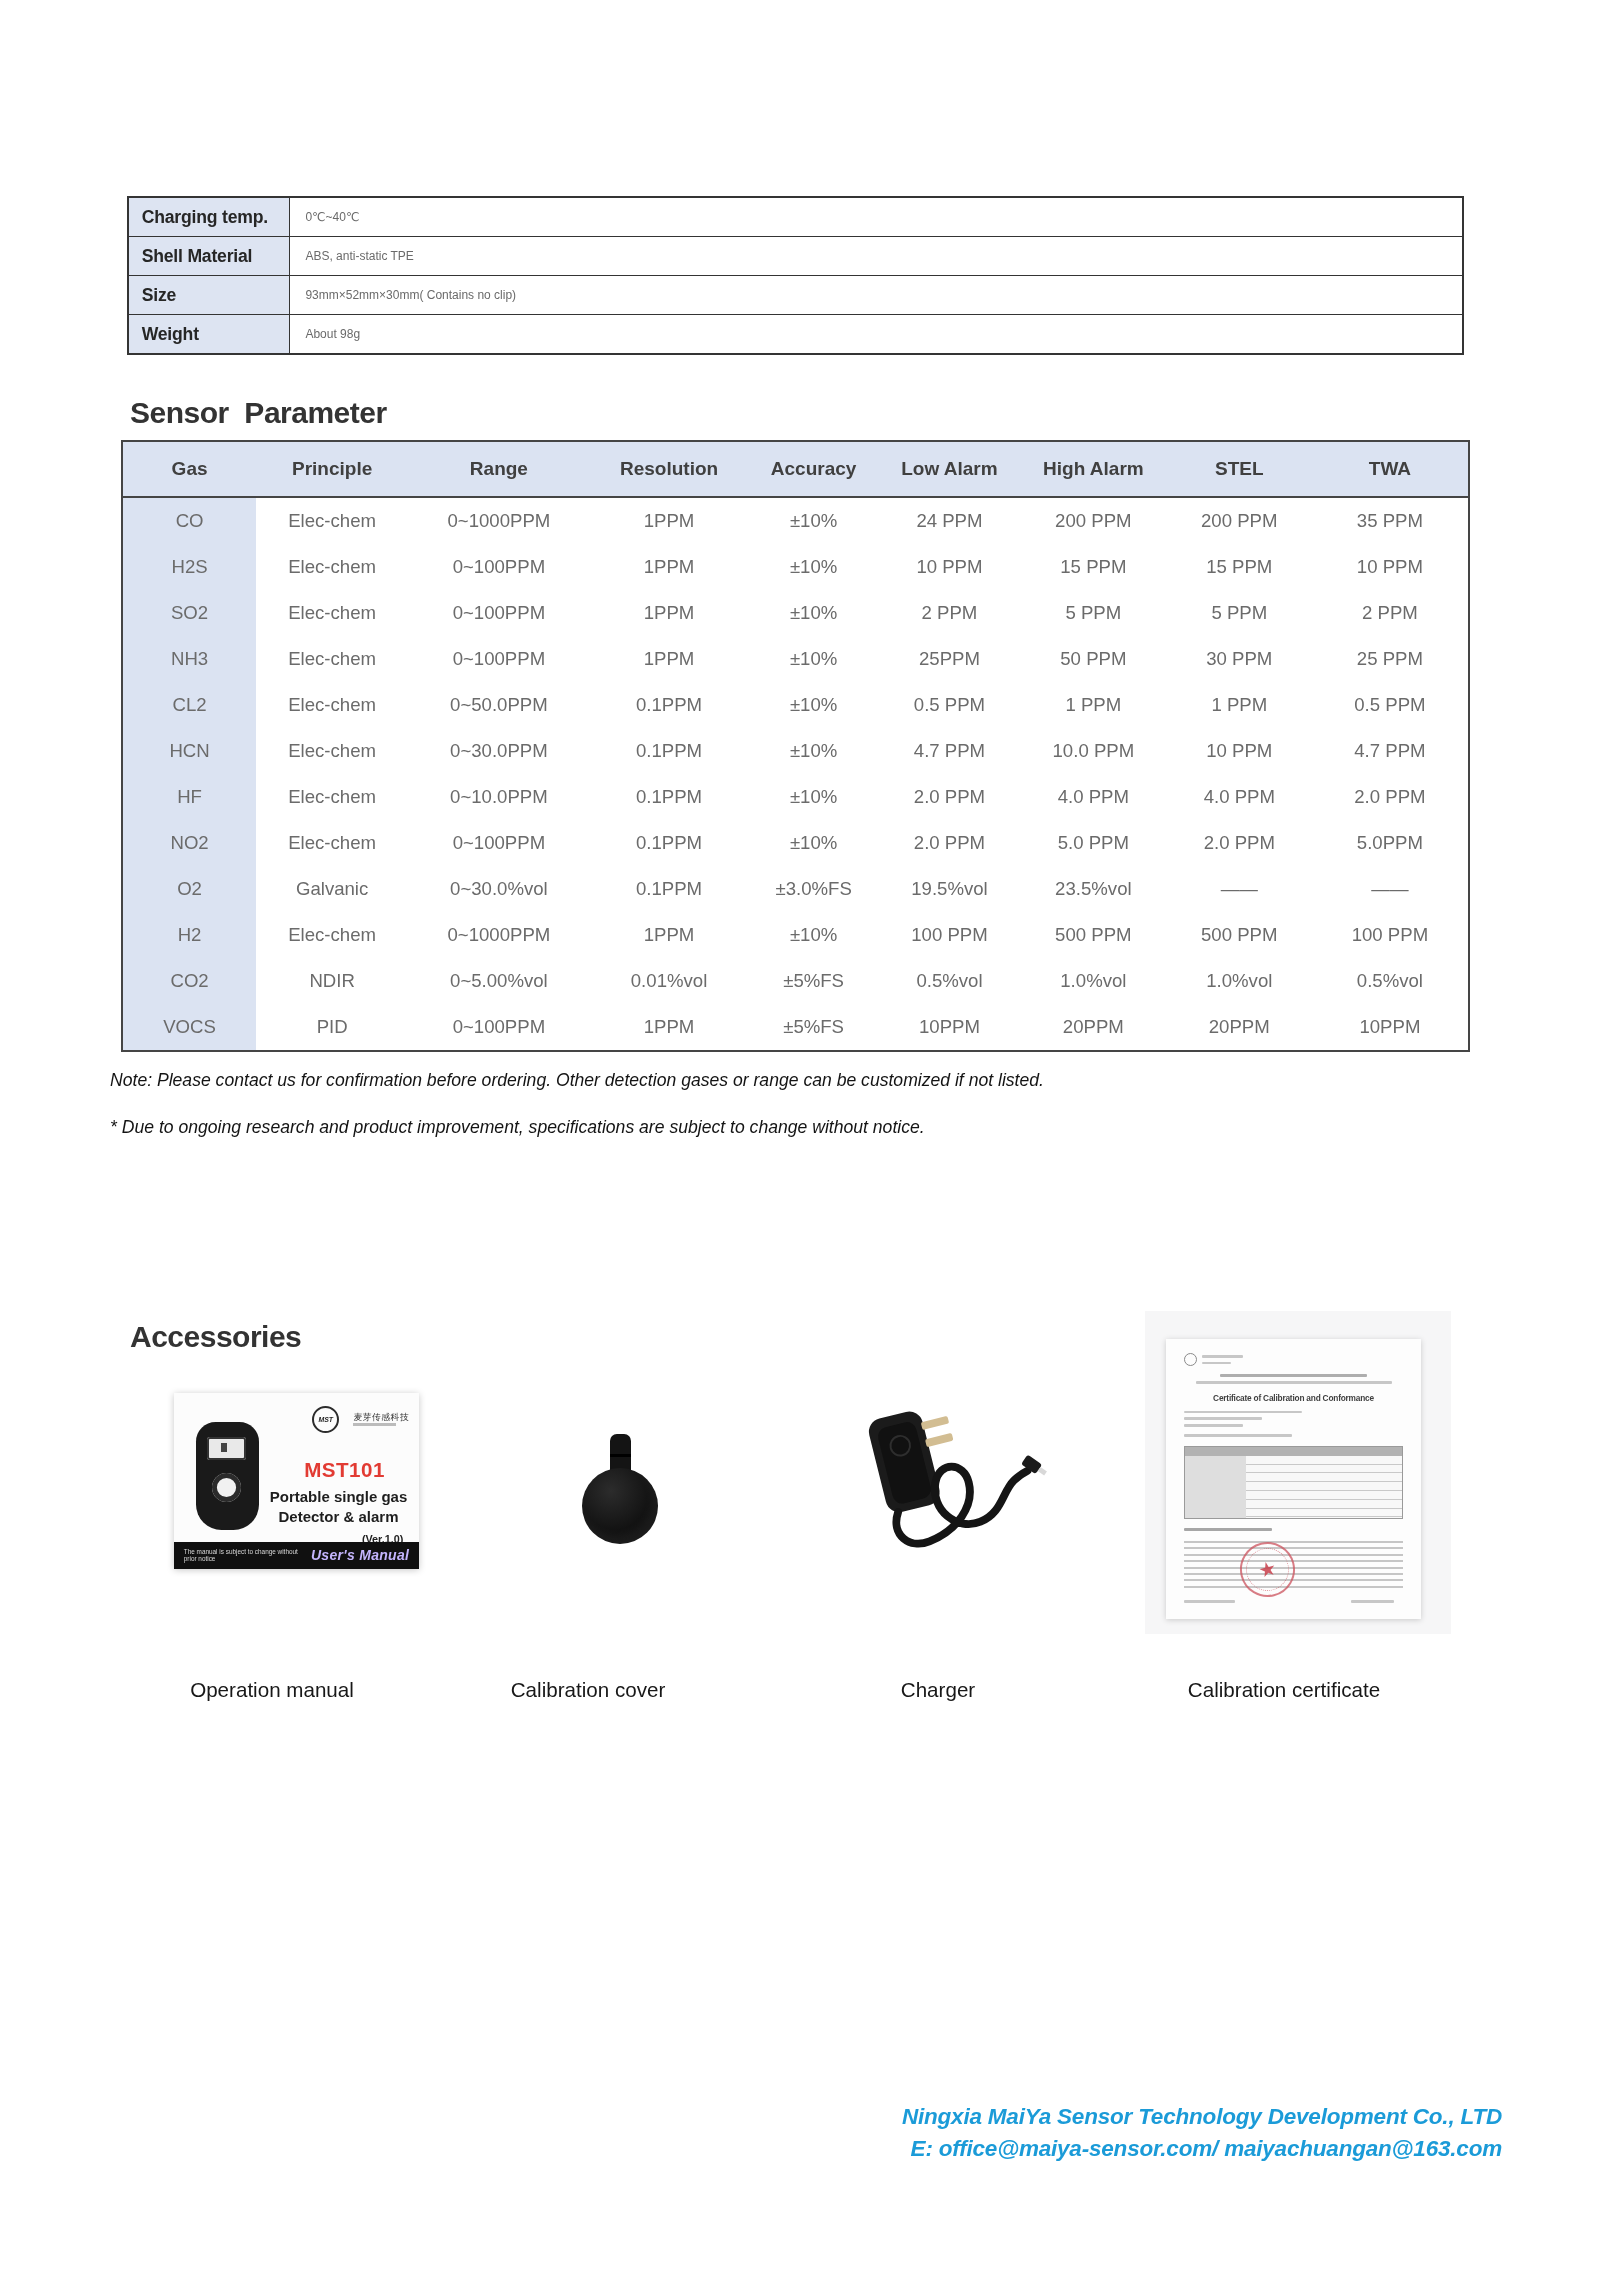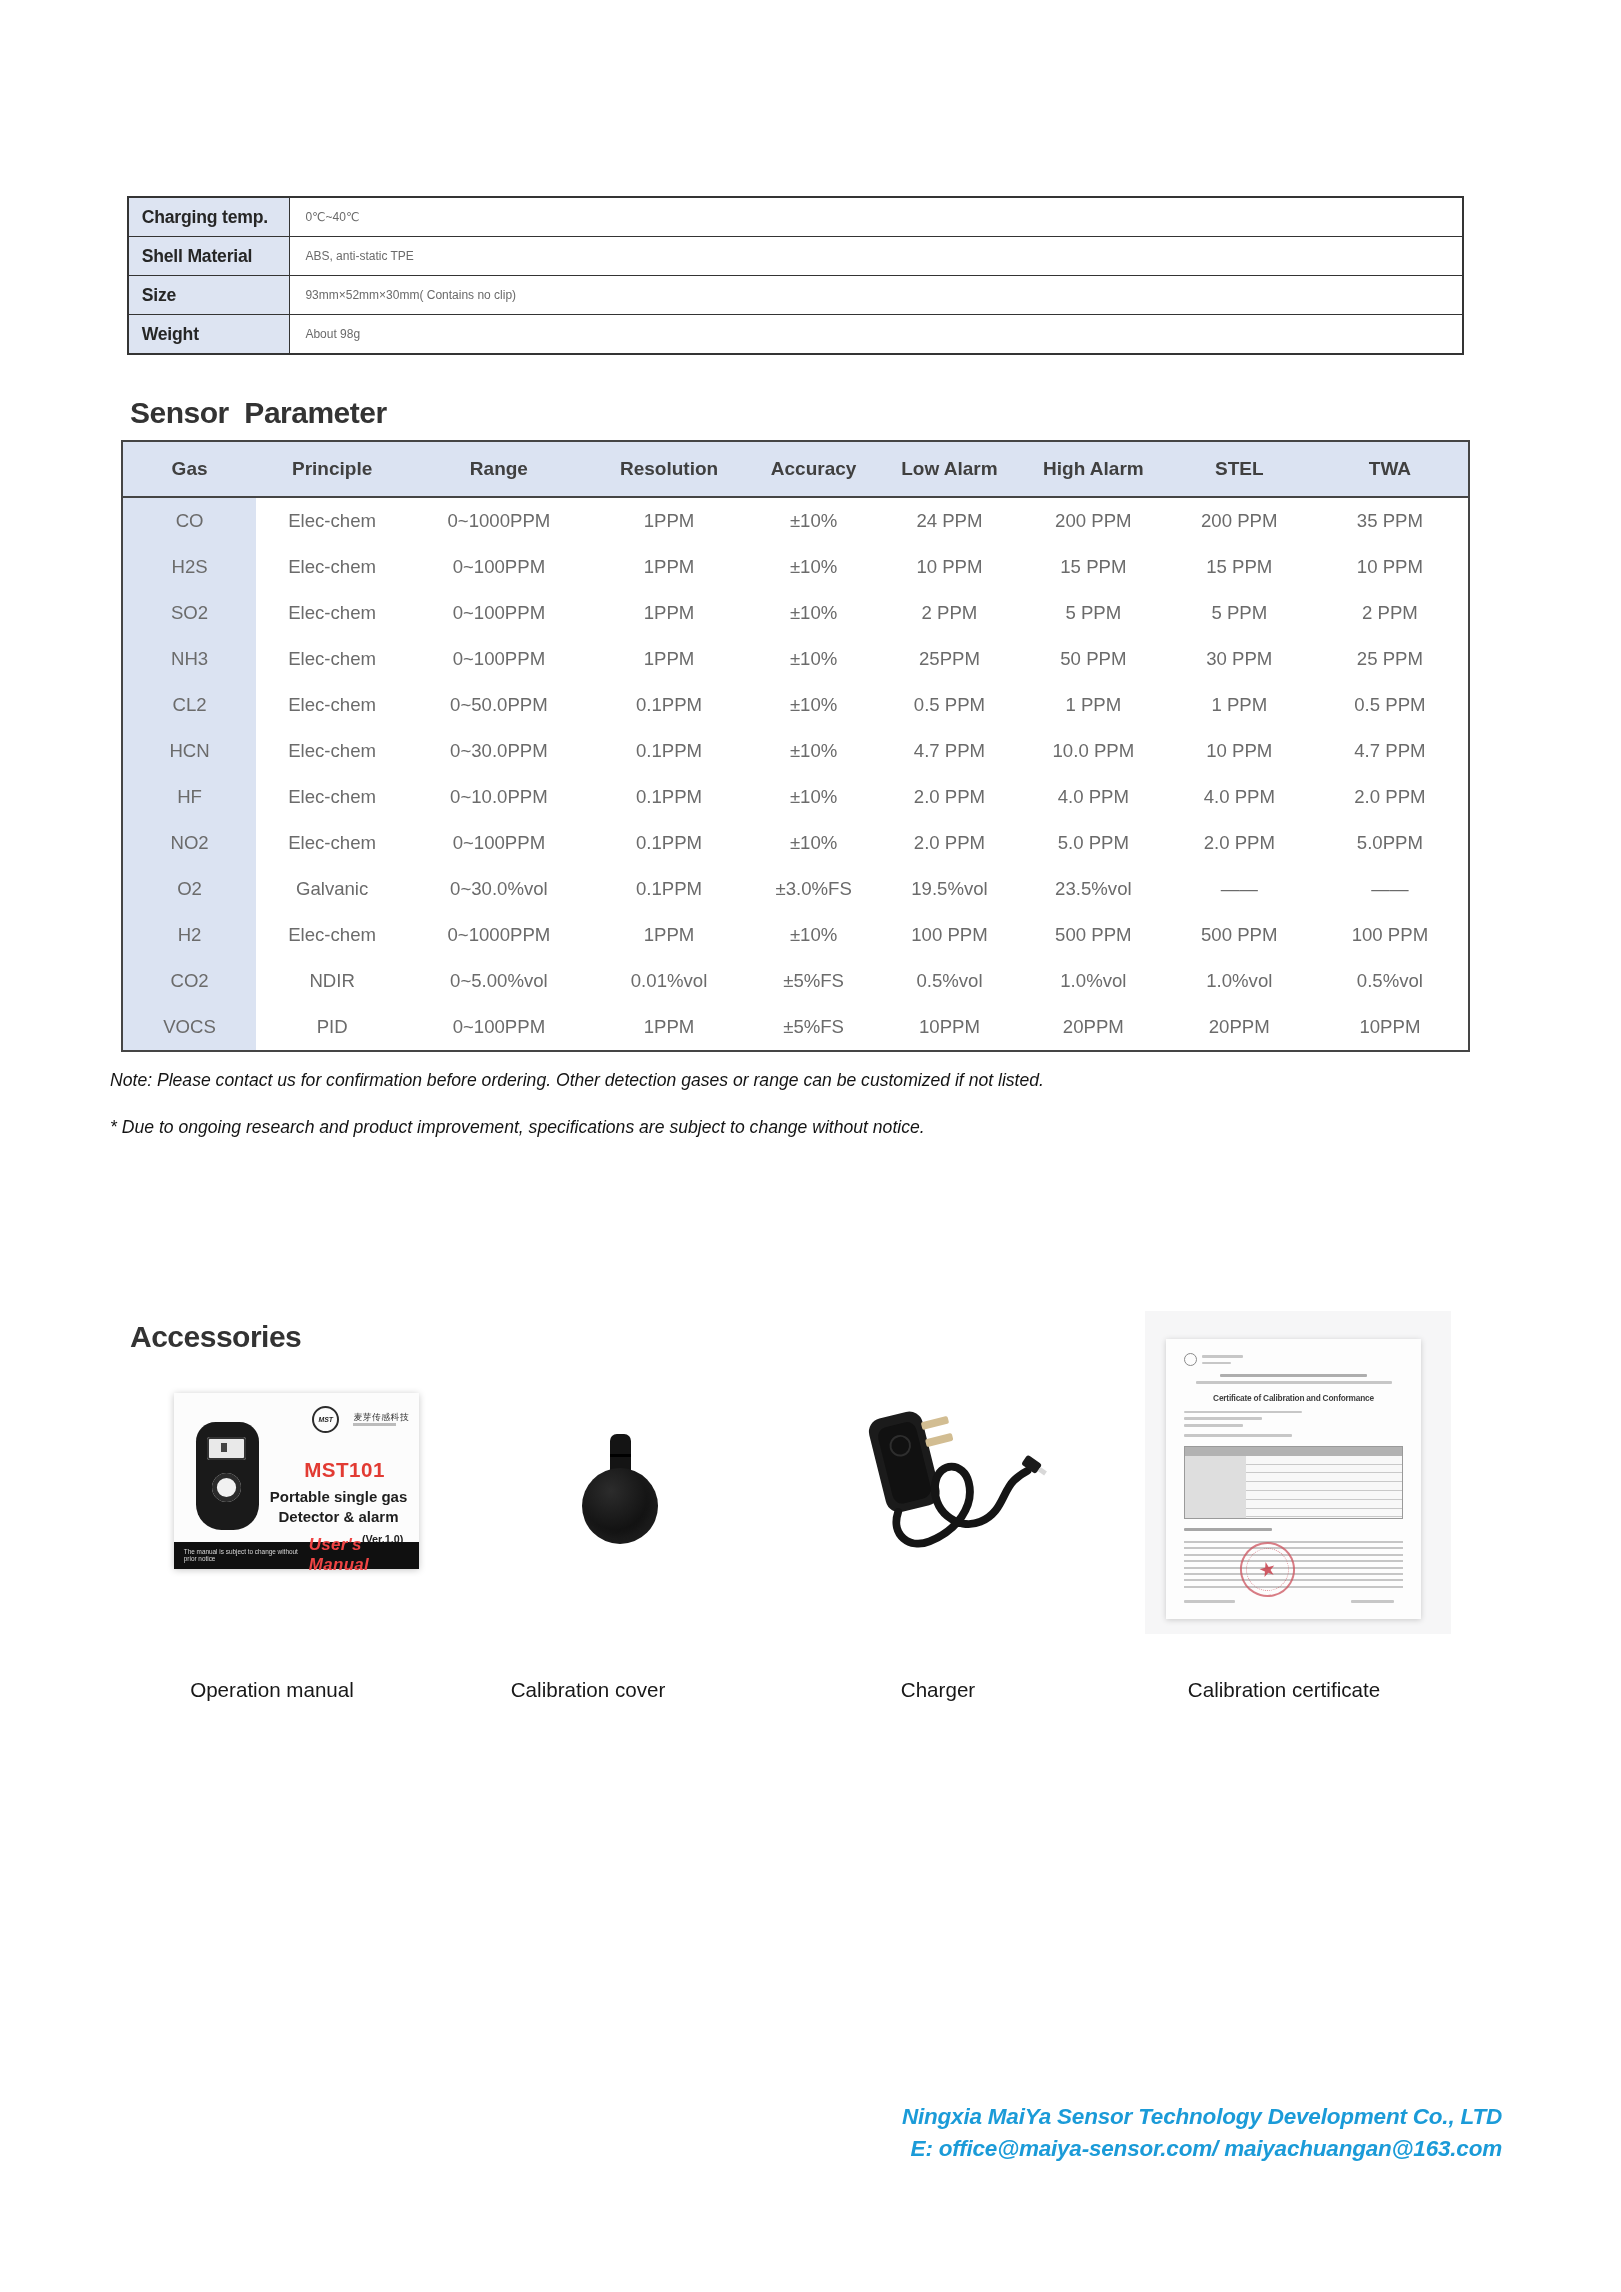--- a/index.html
+++ b/index.html
@@ -47,21 +47,21 @@
   .logo-sub{height:2.9px;width:43px;background:#bcbcbc;margin-top:2px}
   .manual-model{position:absolute;left:100px;right:3.9px;top:65px;text-align:center;color:#e23b33;font-weight:bold;
     font-size:20.6px;letter-spacing:0.5px}
   .manual-line{position:absolute;left:84px;right:0;text-align:center;font-weight:bold;font-size:15px;color:#1e1e1e}
   #manual-line1{top:95px}
   #manual-line2{top:115px}
   .manual-ver{position:absolute;right:15.7px;top:140px;font-size:10.8px;font-weight:bold;color:#222}
   .manual-band{position:absolute;left:0;right:0;bottom:0;height:27.4px;background:#101010;display:flex;
     align-items:center;justify-content:space-between;padding:0 9.8px;box-sizing:border-box}
   .manual-band-left{font-size:6.4px;color:#d8d8d8;max-width:127px}
-  .manual-band-right{font-size:17px;font-weight:bold;color:#ef4444;font-style:italic;letter-spacing:0.3px}
+  .manual-band-right{font-size:14px;font-weight:bold;color:#c4b5fd;font-style:italic;letter-spacing:0.3px}
   
   .cover-circle{position:absolute;left:582px;top:1468px;width:76px;height:76px;border-radius:50%;
     background:radial-gradient(circle at 38% 30%,#2c2c2c,#0b0b0b 72%);
     box-shadow:inset -4.9px -7.8px 9.8px rgba(255,255,255,.07)}
   .cover-nozzle{position:absolute;left:610px;top:1434px;width:20.6px;height:43px;background:#141414;
     border-radius:6.9px 6.9px 2.9px 2.9px}
   .cover-nozzle::after{content:"";position:absolute;left:0;right:0;top:19.6px;height:3.9px;background:#000}
   
   .charger-svg{position:absolute;left:855px;top:1400px}
   

